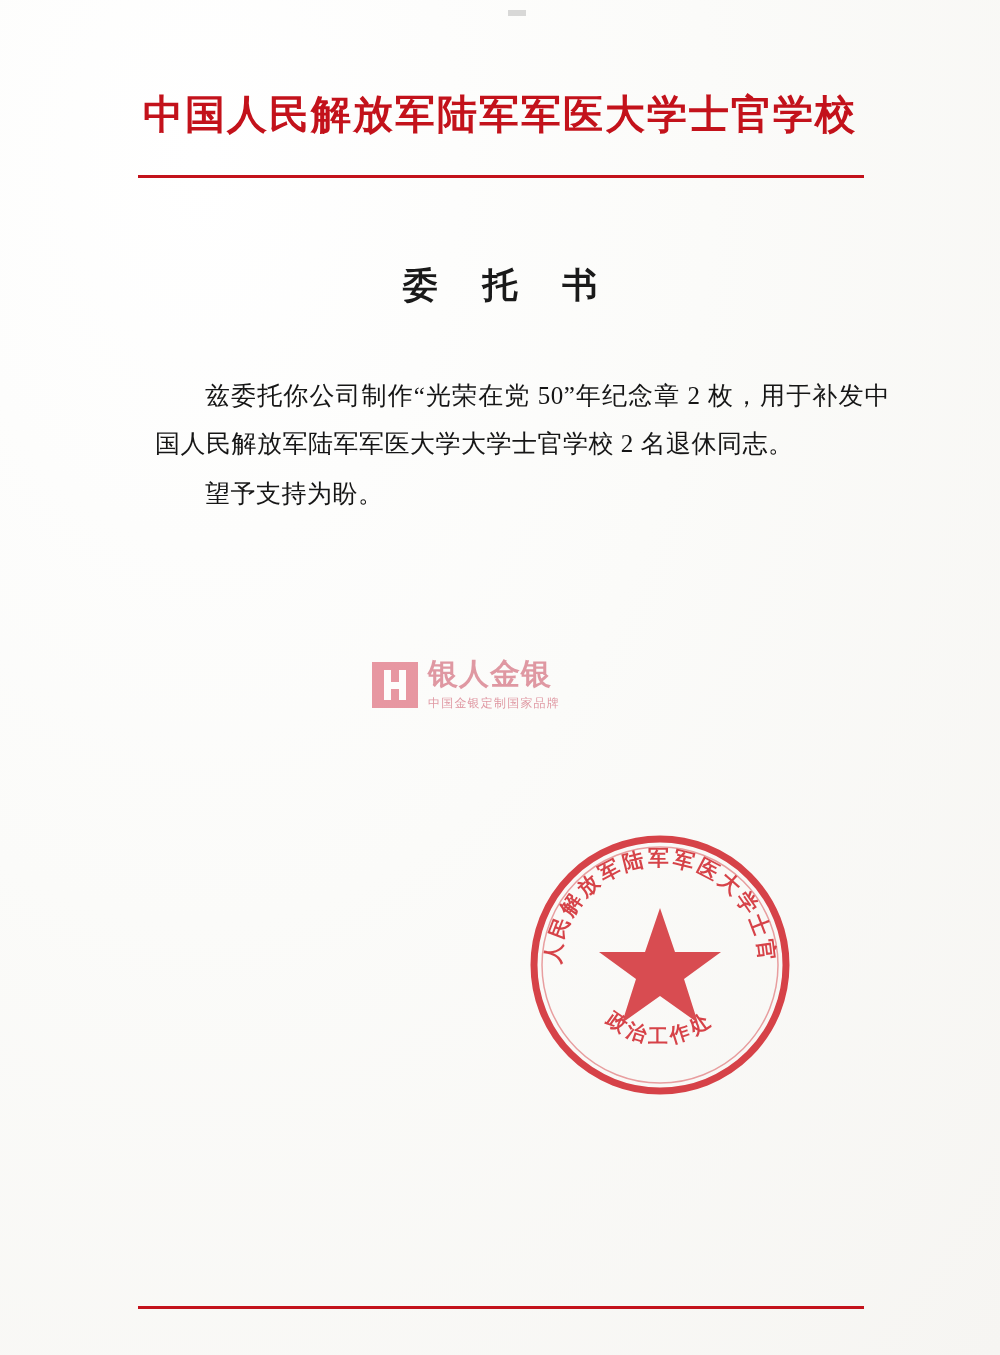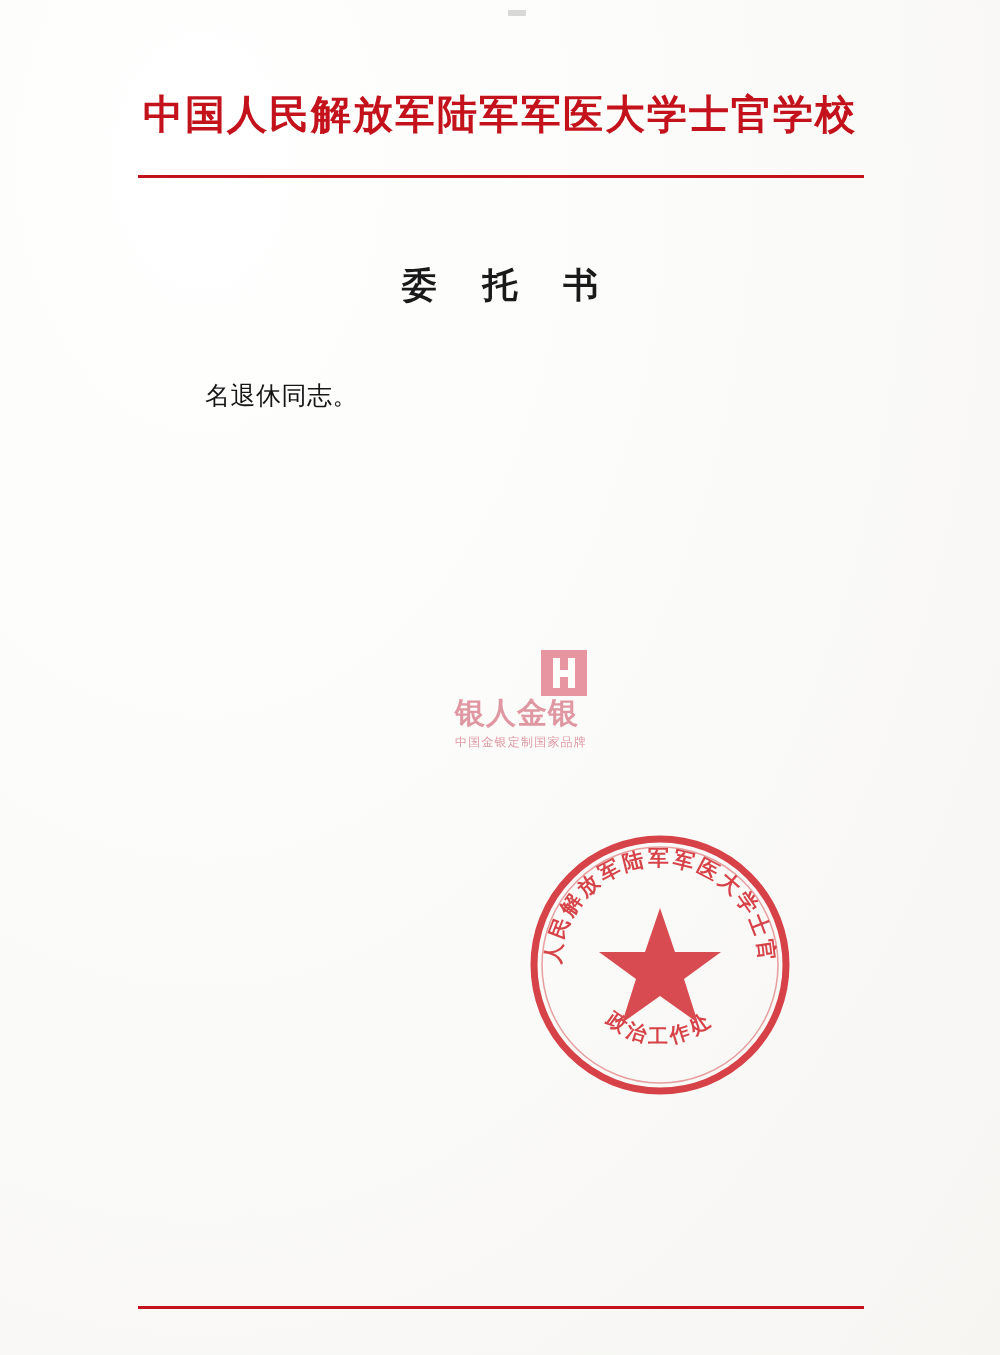--- a/index.html
+++ b/index.html
@@ -57,21 +57,21 @@
     width: 726px;
     height: 3px;
     background: #c3121b;
   }
   .doc-title {
     position: absolute;
     top: 262px;
     left: 0;
     width: 1000px;
     text-align: center;
-    font-family: Liberation Sans, sans-serif;
+    font-family: Liberation Serif, serif;
     font-weight: bold;
     font-size: 35px;
     letter-spacing: 18px;
     color: #1a1a1a;
     text-indent: 18px;
   }
   .body-block {
     position: absolute;
     left: 155px;
     top: 372px;
@@ -94,22 +94,21 @@
   }
   
   .watermark {
     position: absolute;
     left: 372px;
     top: 648px;
     width: 215px;
     height: 72px;
     opacity: 0.55;
     display: flex;
-    align-items: flex-end;
-    flex-direction: column;
+    align-items: center;
   }
   .wm-mark {
     width: 46px;
     height: 46px;
     background: #d7455a;
     position: relative;
     flex: 0 0 auto;
     margin-top: 2px;
   }
   .wm-mark::before,
@@ -190,21 +189,22 @@
   <div class="top-speck"></div>
 
   <div class="letterhead">
     <div class="letterhead-title">中国人民解放军陆军军医大学士官学校</div>
   </div>
   <div class="rule-top"></div>
 
   <div class="doc-title">委 托 书</div>
 
   <div class="body-block">
-    <p class="para">名退休同志。</p>
+    <p class="para">兹委托你公司制作“光荣在党 50”年纪念章 2 枚，用于补发中国人民解放军陆军军医大学大学士官学校 2 名退休同志。</p>
+    <p class="para">望予支持为盼。</p>
   </div>
 
   <div class="watermark">
     <div class="wm-mark">
       <div class="wm-bar"></div>
     </div>
     <div class="wm-text">
       <div class="wm-name">银人金银</div>
       <div class="wm-sub">中国金银定制国家品牌</div>
     </div>

